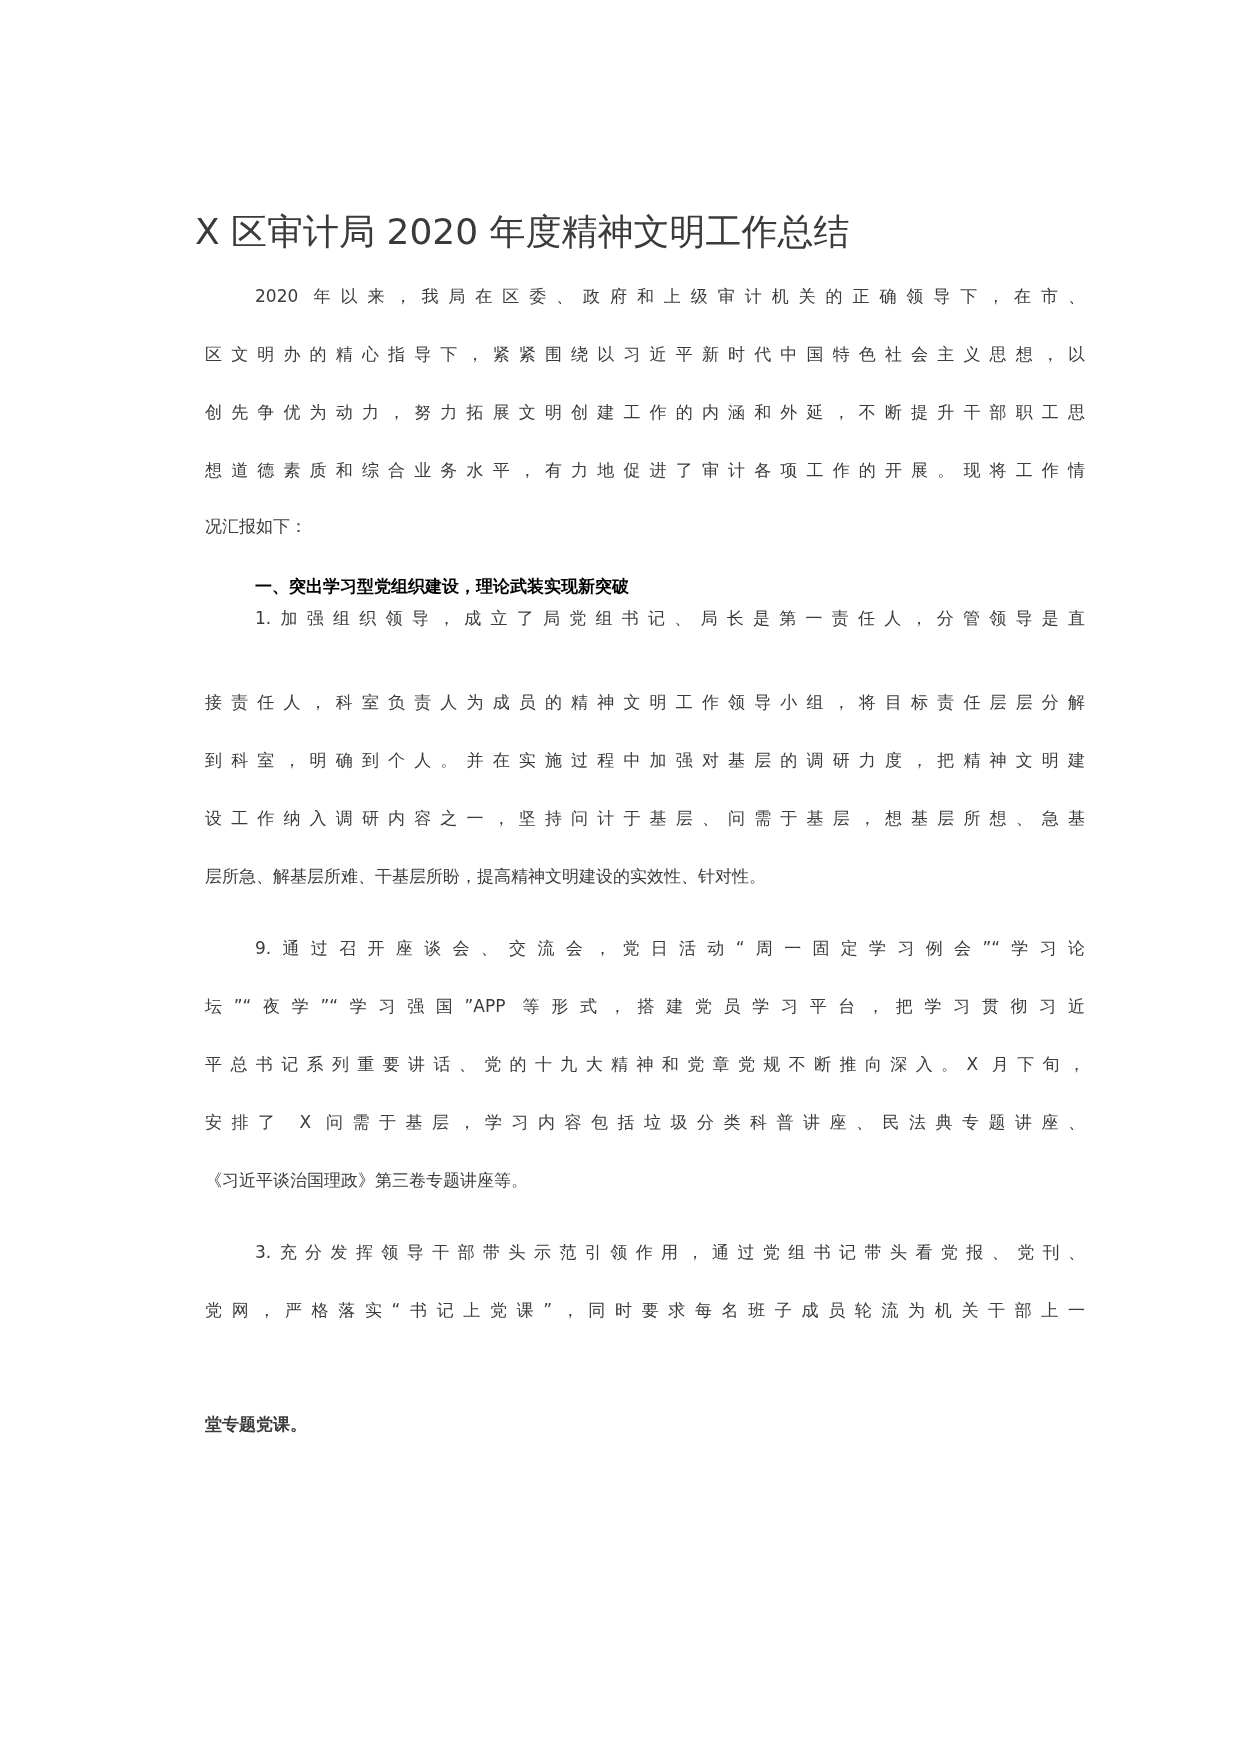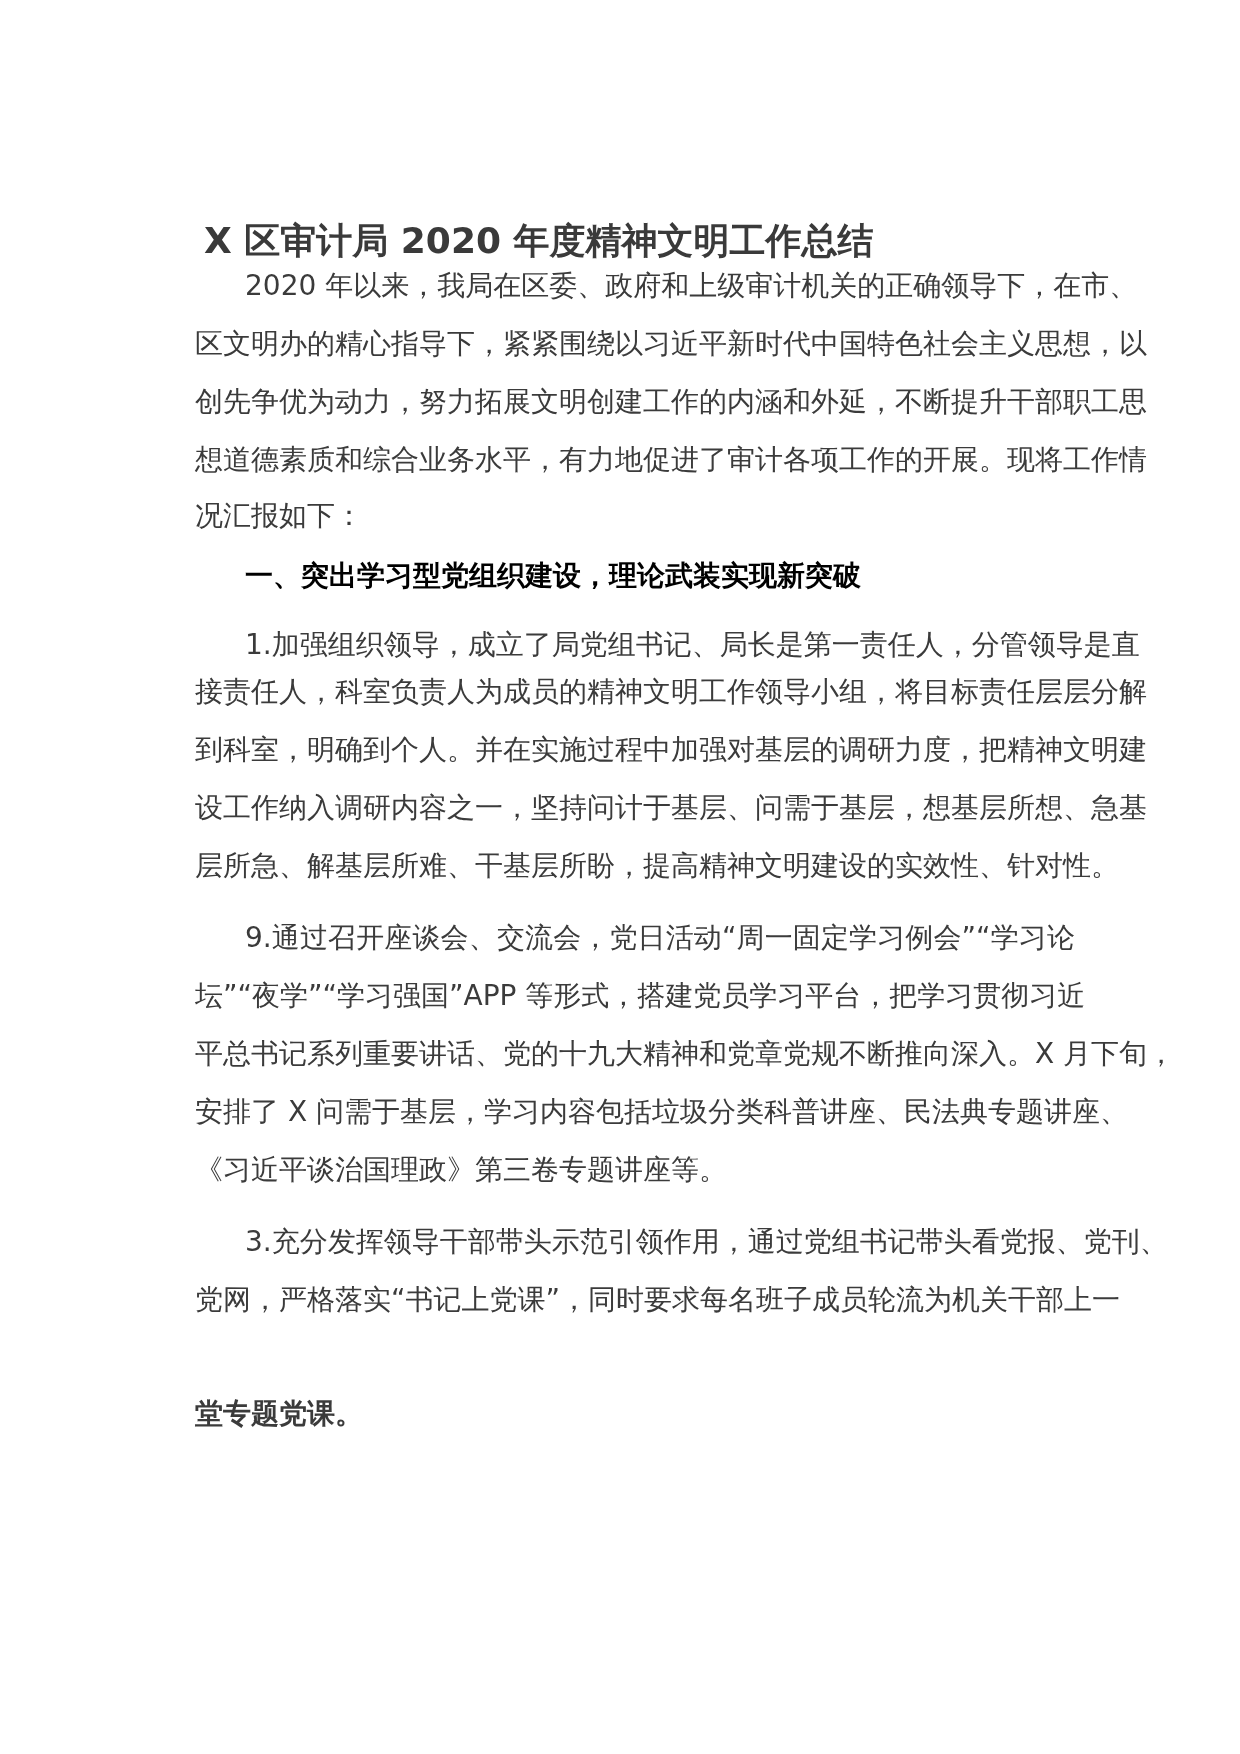--- a/index.html
+++ b/index.html
@@ -22,34 +22,34 @@
       width: 1240px;
       height: 1754px;
       background: #ffffff;
     }
     .title {
       position: absolute;
       left: 187px;
       top: 200px;
       font-size: 36px;
       line-height: 48px;
-      font-weight: bold;
+      font-weight: normal;
       color: #3a3a3a;
       white-space: nowrap;
-      margin: 17px;
+      margin: 8px;
       letter-spacing: 0px;
     }
     .line {
       position: absolute;
       left: 187px;
-      font-size: 28px;
+      font-size: 17px;
       line-height: 32px;
       color: #3b3b3b;
       white-space: nowrap;
-      margin: 8px;
+      margin: 18px;
       width: 880px;
       text-align: justify;
       text-align-last: justify;
     }
     .line.last {
       text-align-last: left;
     }
     .line.indent {
       left: 237px;
       width: 830px;
@@ -70,21 +70,21 @@
     <p class="line indent" style="top:262px;">2020 年以来，我局在区委、政府和上级审计机关的正确领导下，在市、</p>
     <p class="line" style="top:320px;">区文明办的精心指导下，紧紧围绕以习近平新时代中国特色社会主义思想，以</p>
     <p class="line" style="top:378px;">创先争优为动力，努力拓展文明创建工作的内涵和外延，不断提升干部职工思</p>
     <p class="line" style="top:436px;">想道德素质和综合业务水平，有力地促进了审计各项工作的开展。现将工作情</p>
     <p class="line last" style="top:494px;font-family:Liberation Mono, monospace;">况汇报如下：</p>
   </div>
 
   <p class="line indent last heading" style="top:552px;">一、突出学习型党组织建设，理论武装实现新突破</p>
 
   <div>
-    <p class="line indent" style="top:621px;">1.加强组织领导，成立了局党组书记、局长是第一责任人，分管领导是直</p>
+    <p class="line indent" style="top:584px;">1.加强组织领导，成立了局党组书记、局长是第一责任人，分管领导是直</p>
     <p class="line" style="top:668px;">接责任人，科室负责人为成员的精神文明工作领导小组，将目标责任层层分解</p>
     <p class="line" style="top:726px;">到科室，明确到个人。并在实施过程中加强对基层的调研力度，把精神文明建</p>
     <p class="line" style="top:784px;">设工作纳入调研内容之一，坚持问计于基层、问需于基层，想基层所想、急基</p>
     <p class="line last" style="top:842px;">层所急、解基层所难、干基层所盼，提高精神文明建设的实效性、针对性。</p>
   </div>
 
   <div>
     <p class="line indent" style="top:914px;">9.通过召开座谈会、交流会，党日活动“周一固定学习例会”“学习论</p>
     <p class="line" style="top:972px;">坛”“夜学”“学习强国”APP 等形式，搭建党员学习平台，把学习贯彻习近</p>
     <p class="line" style="top:1030px;">平总书记系列重要讲话、党的十九大精神和党章党规不断推向深入。X 月下旬，</p>

